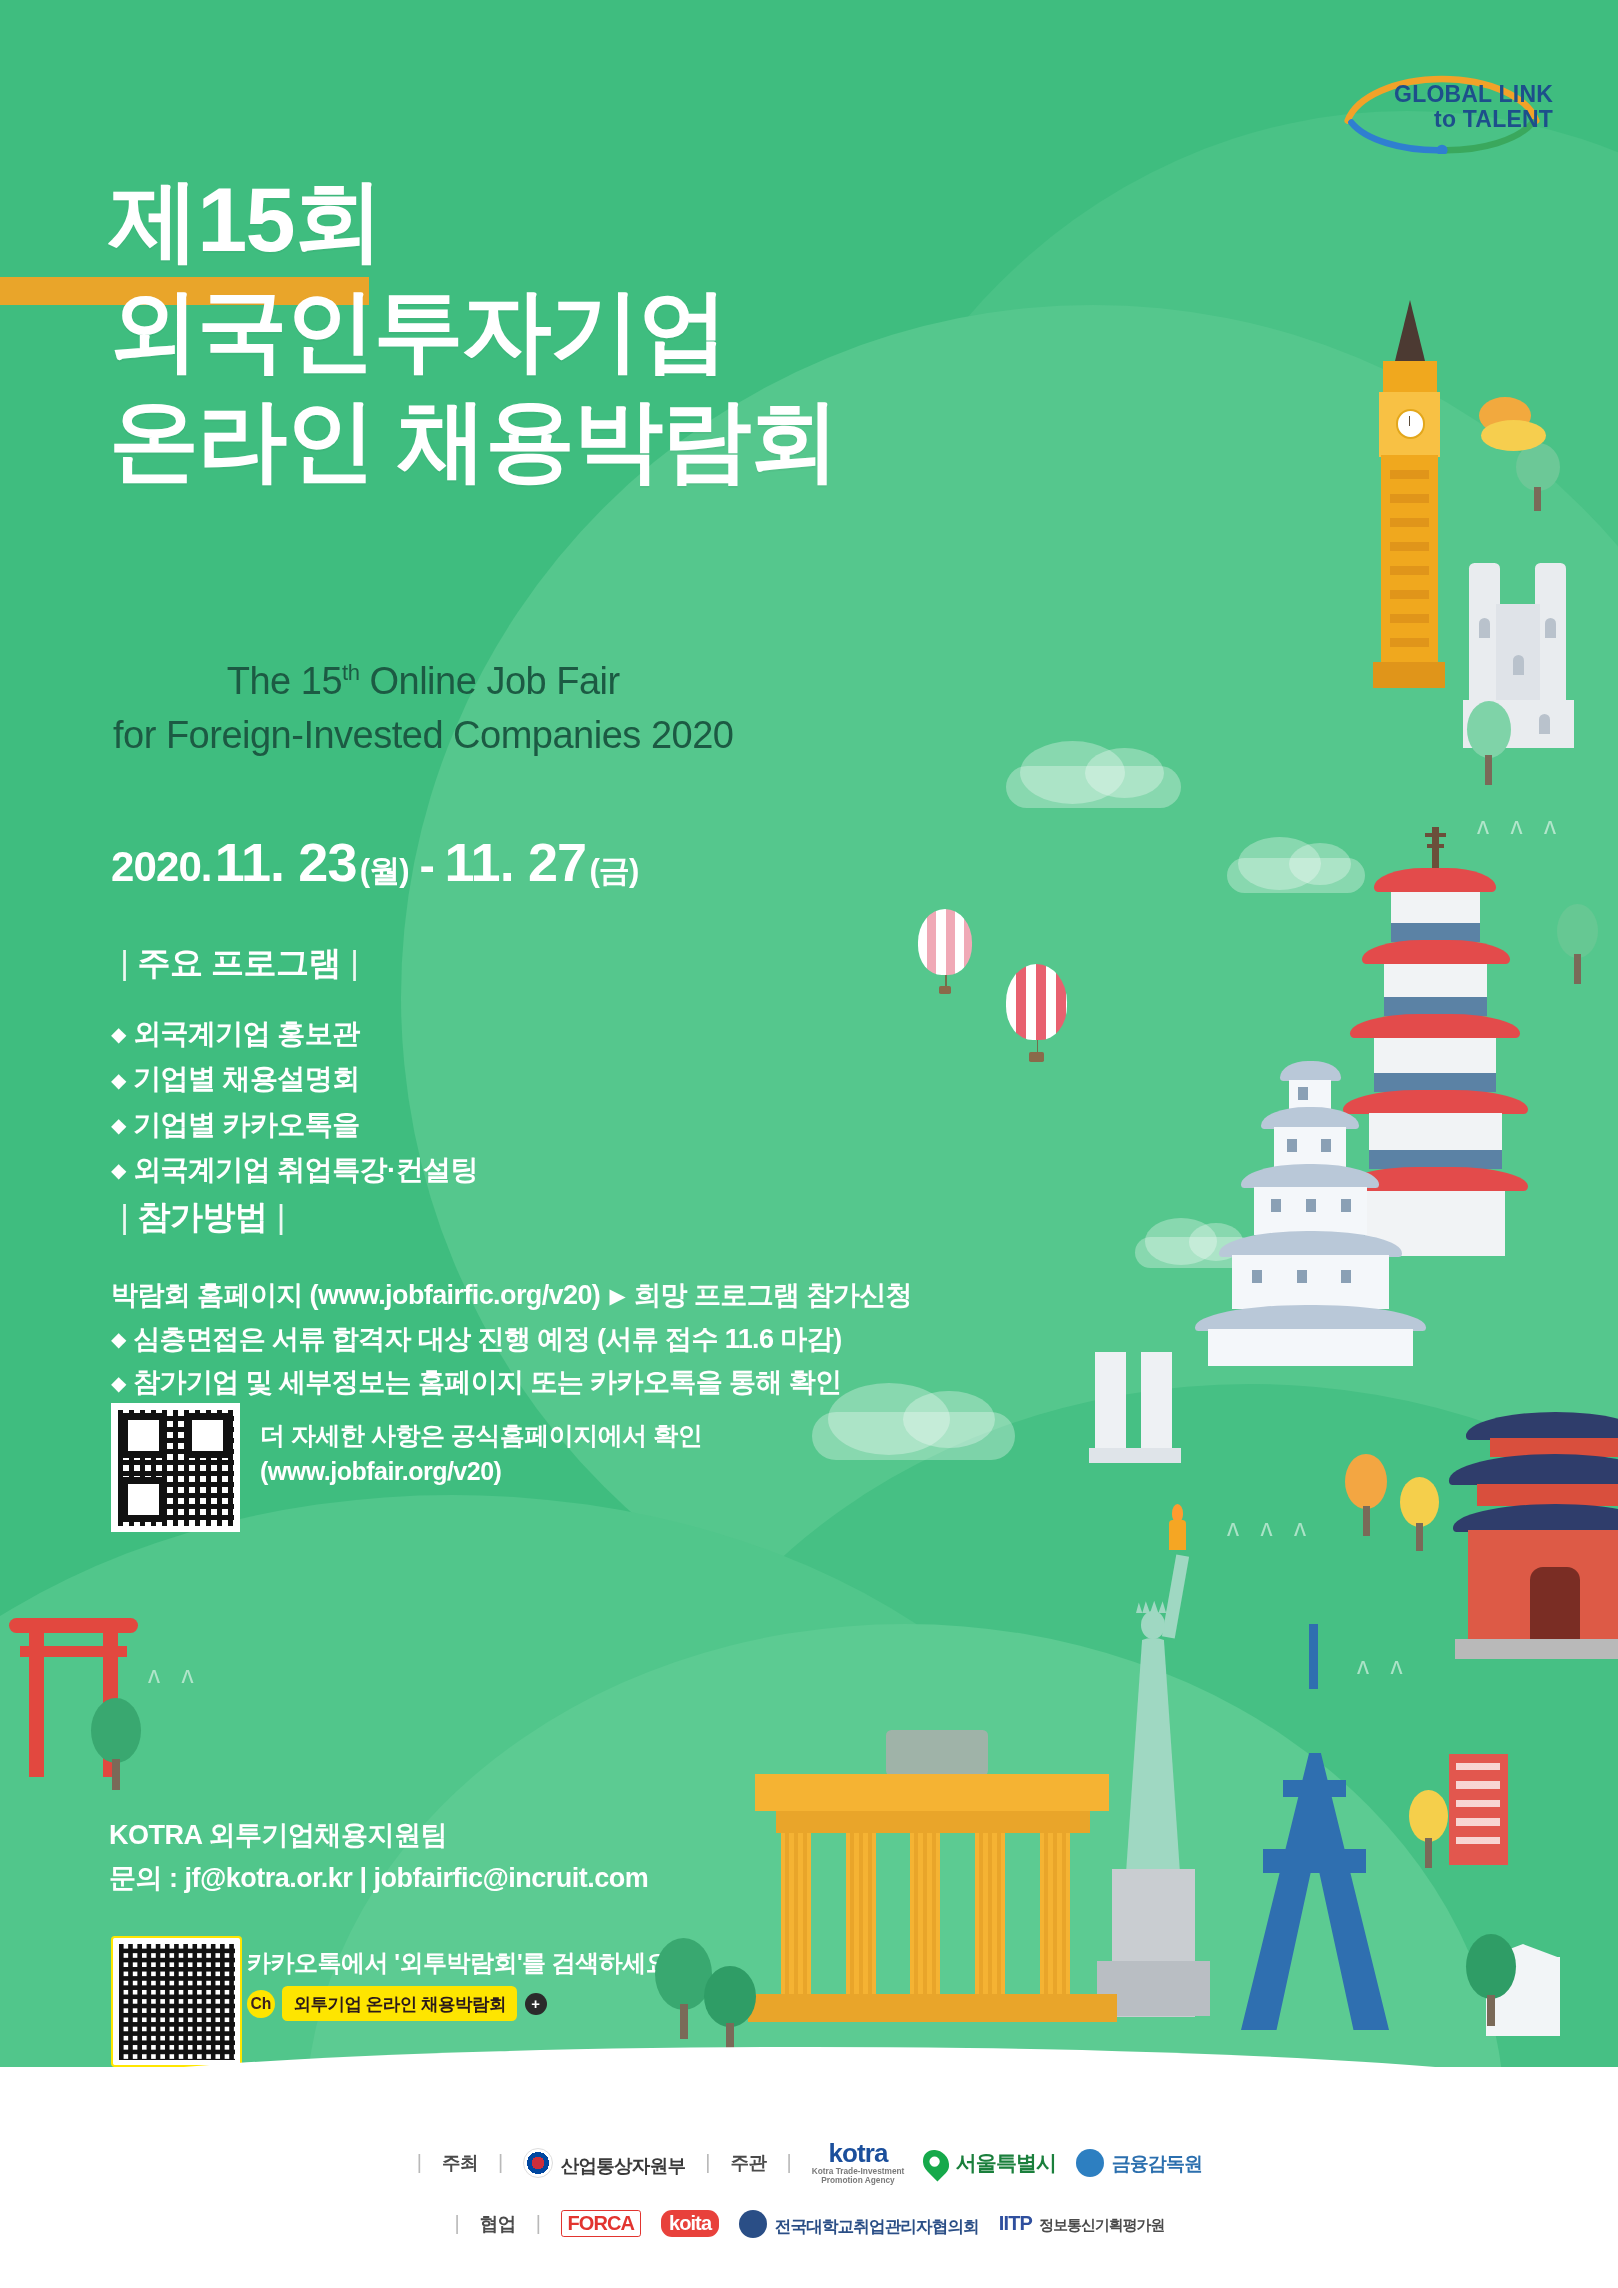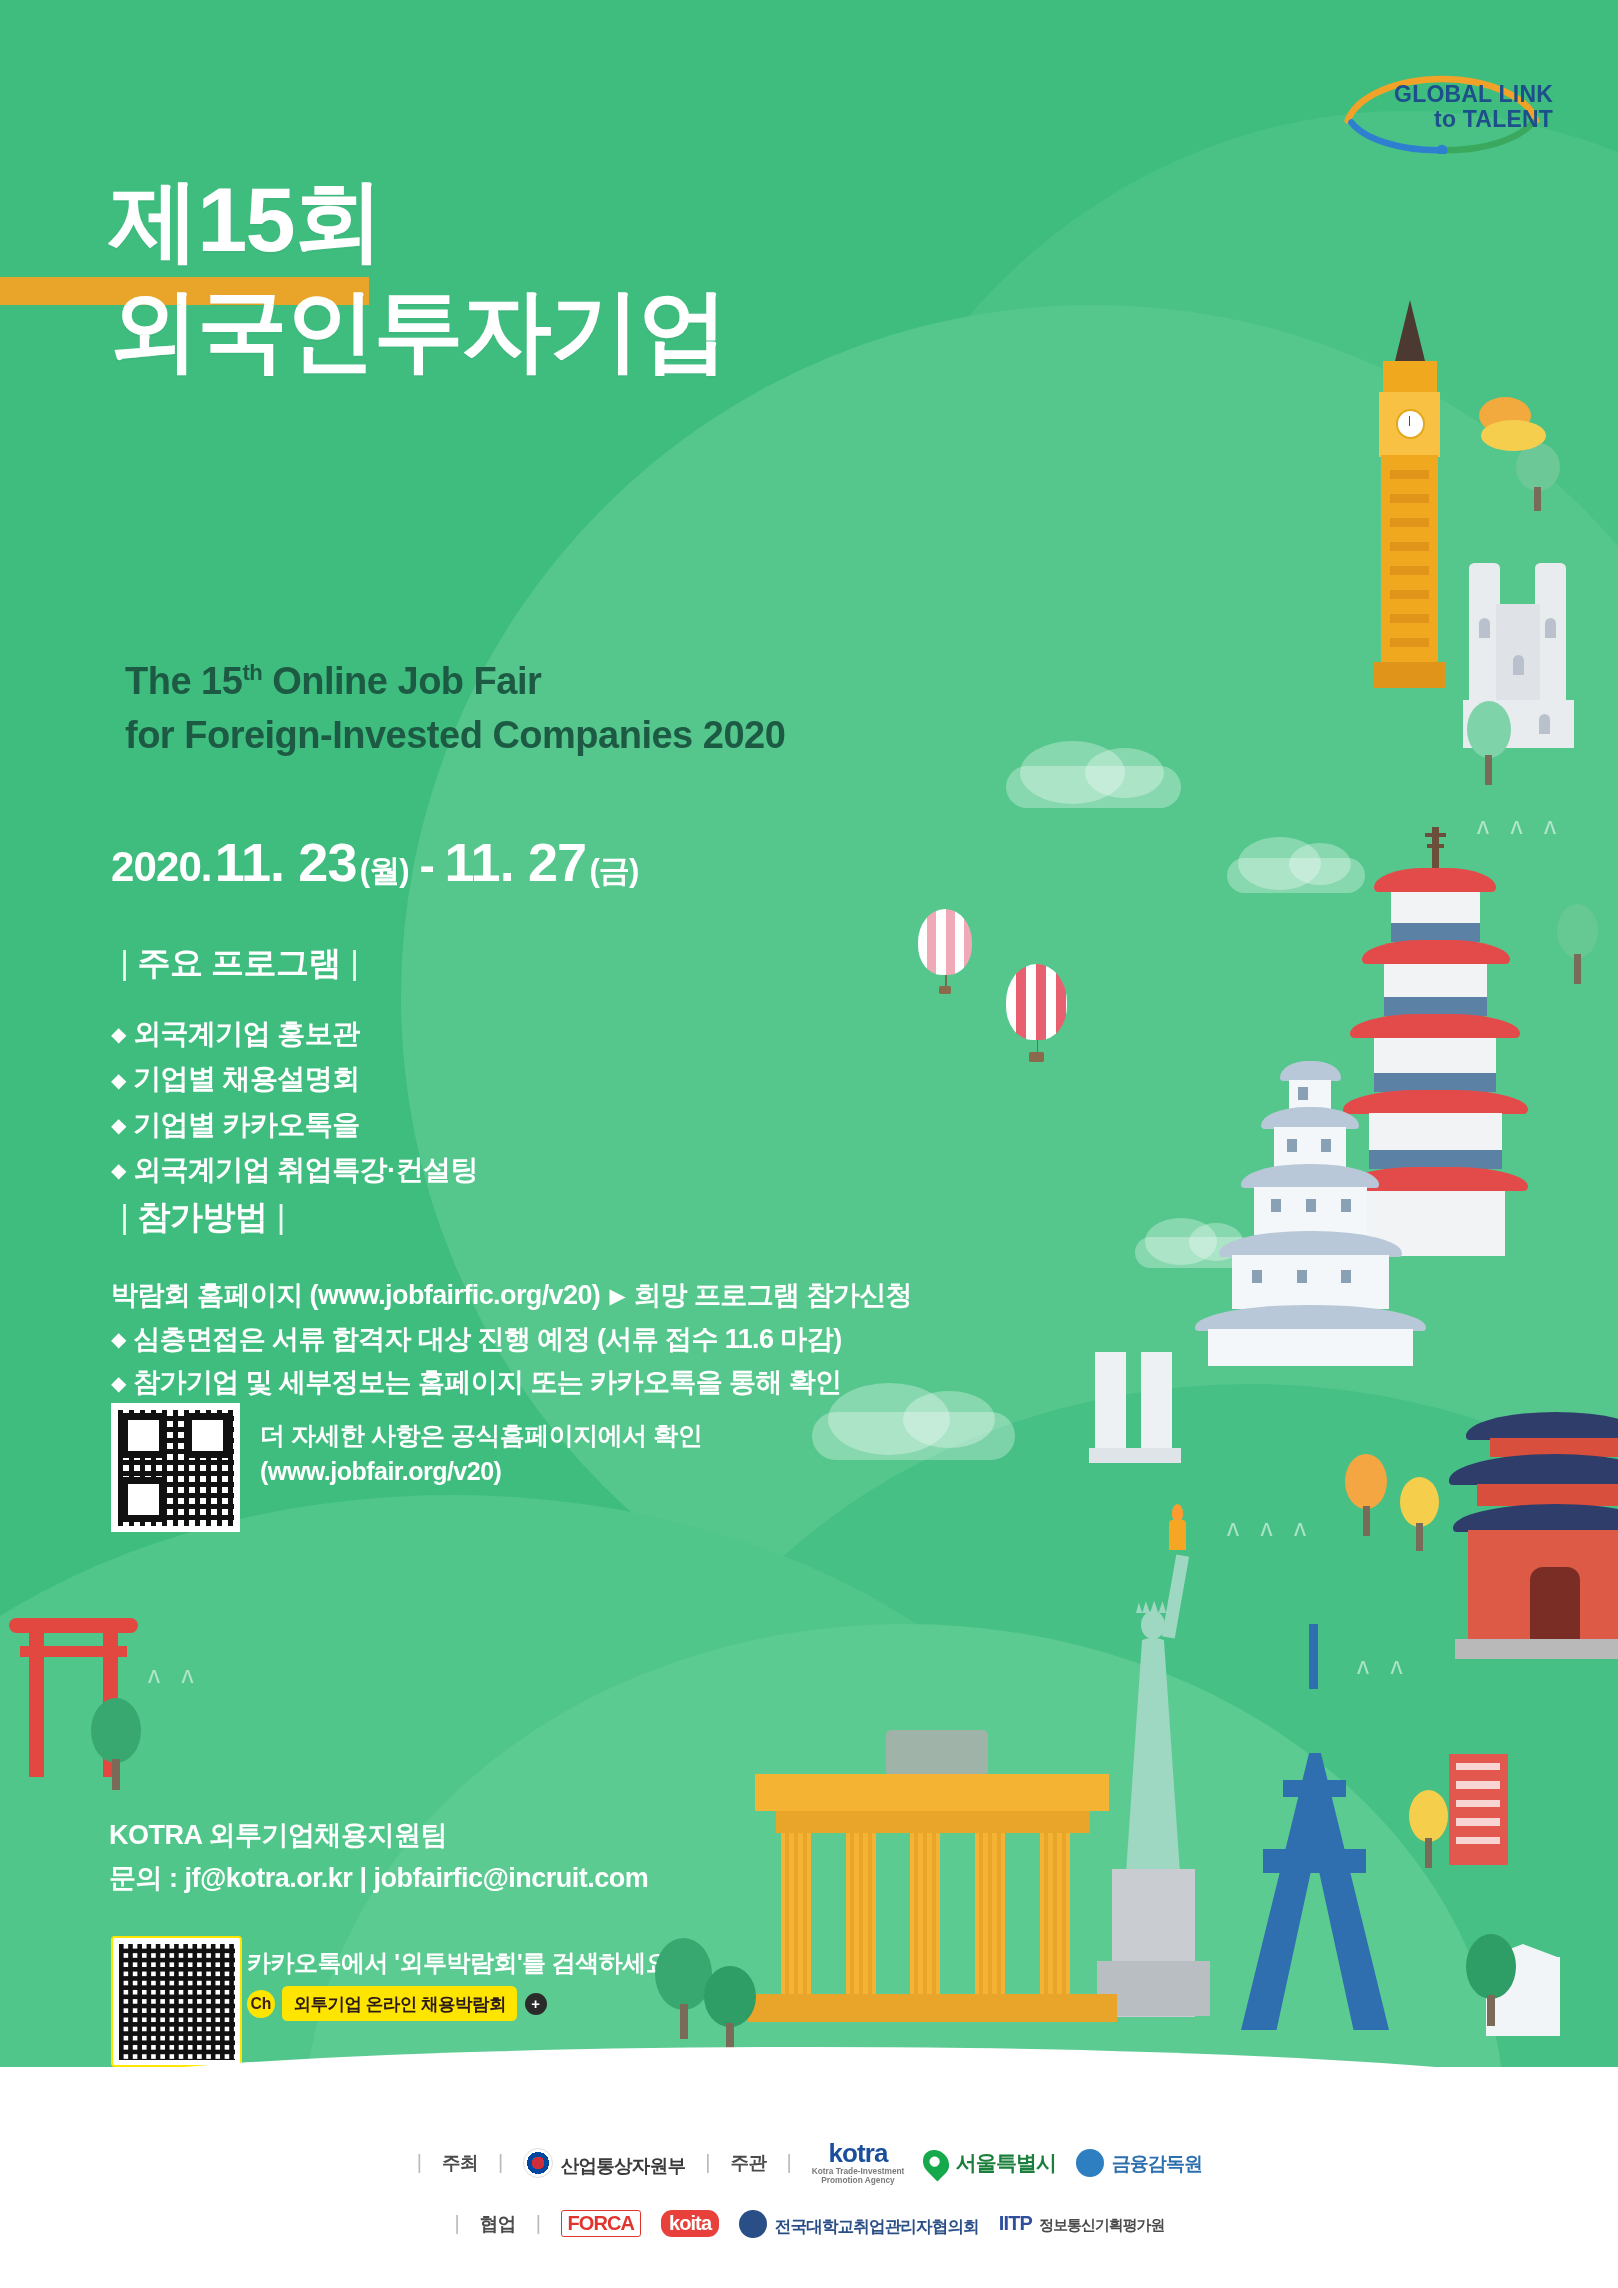--- a/index.html
+++ b/index.html
@@ -135,27 +135,28 @@
     font-size: 90px;
     font-weight: 800;
     line-height: 1.22;
     letter-spacing: -1.8px;
     text-shadow: 0 1.8px 0 rgba(0,0,0,0.03);
   }
   .headline div { white-space: nowrap; }
 
   .subhead {
     position: absolute;
-    left: 125px;
+    left: 113px;
     top: 655px;
     color: #1c5a43;
     font-size: 38px;
-    font-weight: 700;
+    font-weight: 400;
     line-height: 1.42;
     letter-spacing: -0.5px;
+    text-align: center;
   }
   .subhead sup { font-size: 22px; vertical-align: super; }
 
   .daterow {
     position: absolute;
     left: 111px;
     top: 831px;
     color: #ffffff;
     font-weight: 800;
     letter-spacing: -0.9px;
@@ -603,20 +604,21 @@
     </svg>
     <div class="txt">
       <span class="l1">GLOBAL LINK</span>
       <span class="l2">to TALENT</span>
     </div>
   </div>
 
   <div class="headline">
     <div>제15회</div>
     <div>외국인투자기업</div>
+    <div>온라인 채용박람회</div>
   </div>
 
   <div class="subhead">
     <div>
       <span>The 15</span><sup>th</sup><span> Online Job Fair</span>
     </div>
     <div>for Foreign-Invested Companies 2020</div>
   </div>
 
   <div class="daterow">

